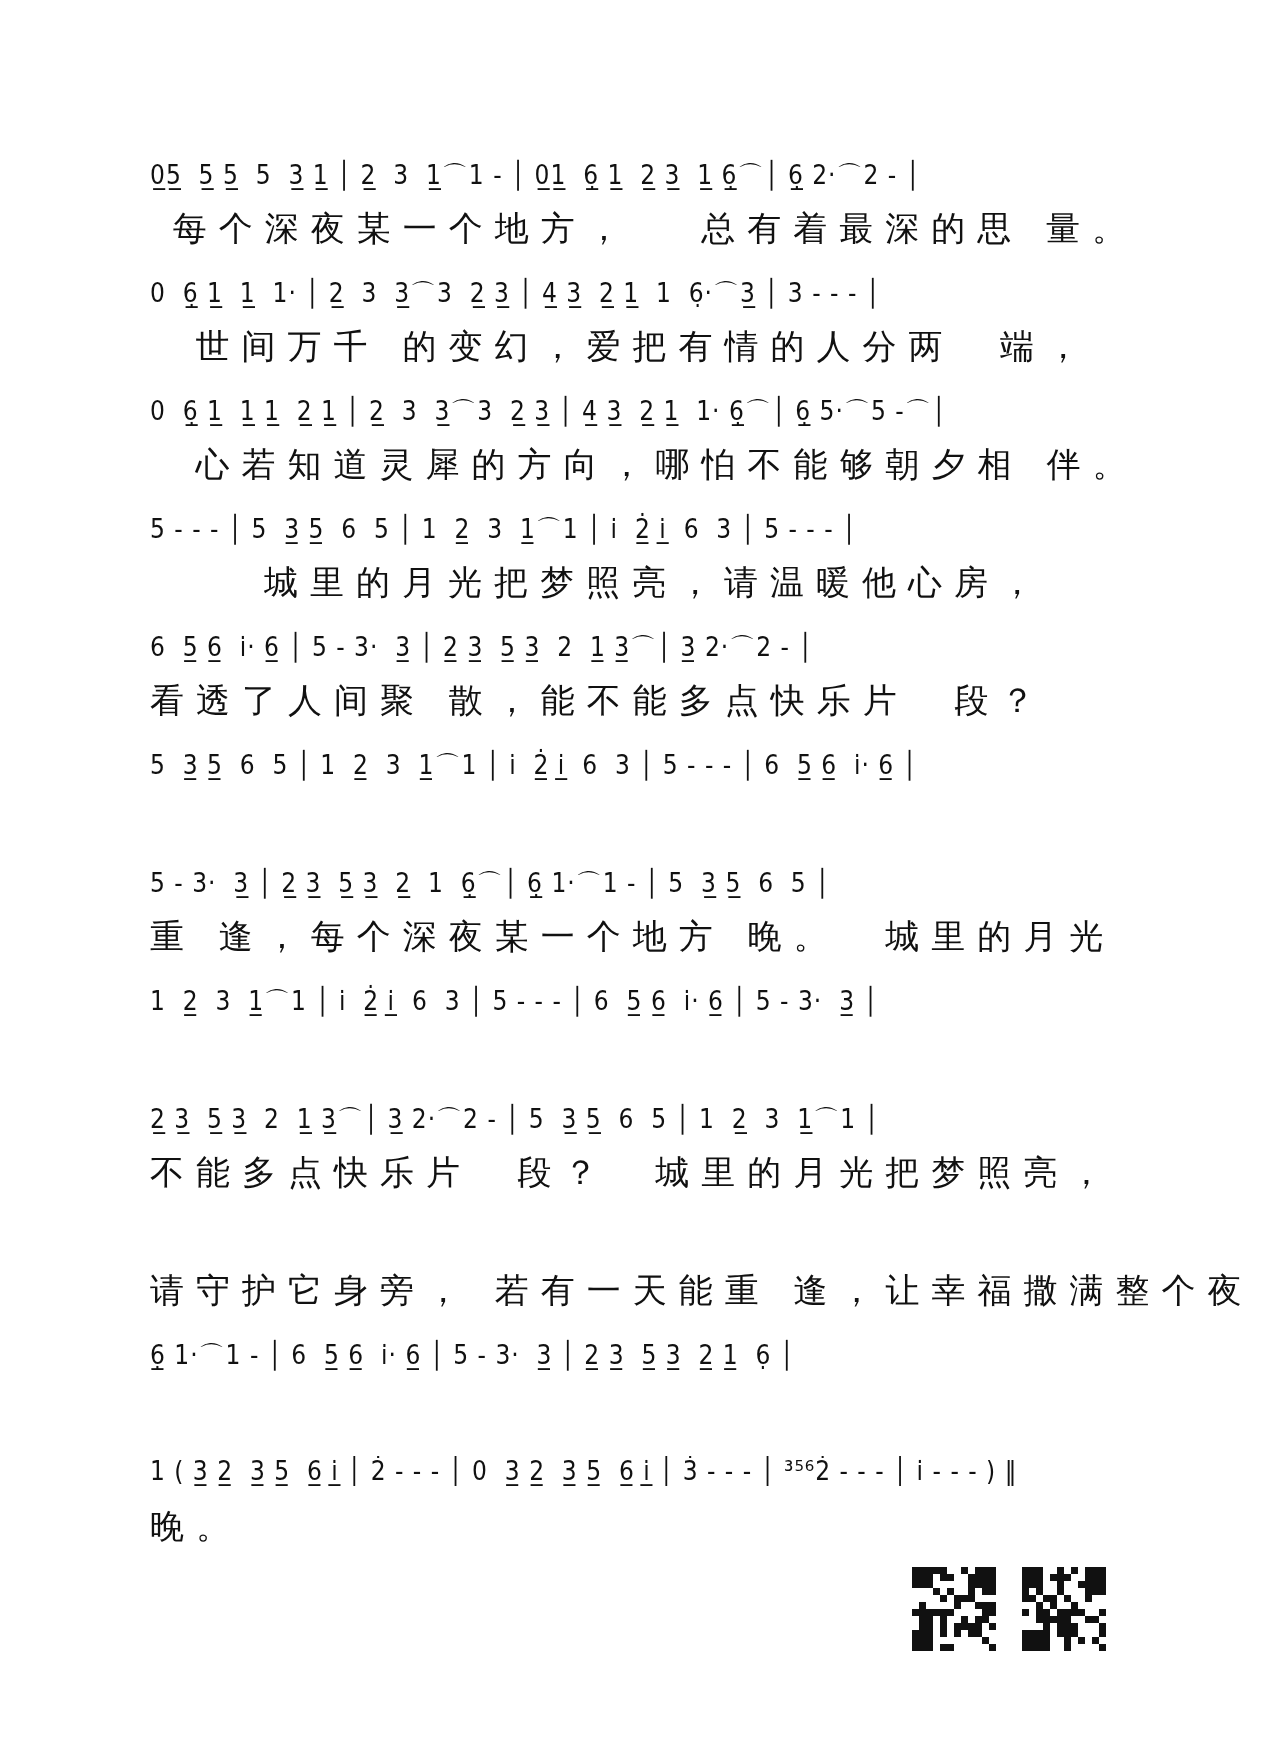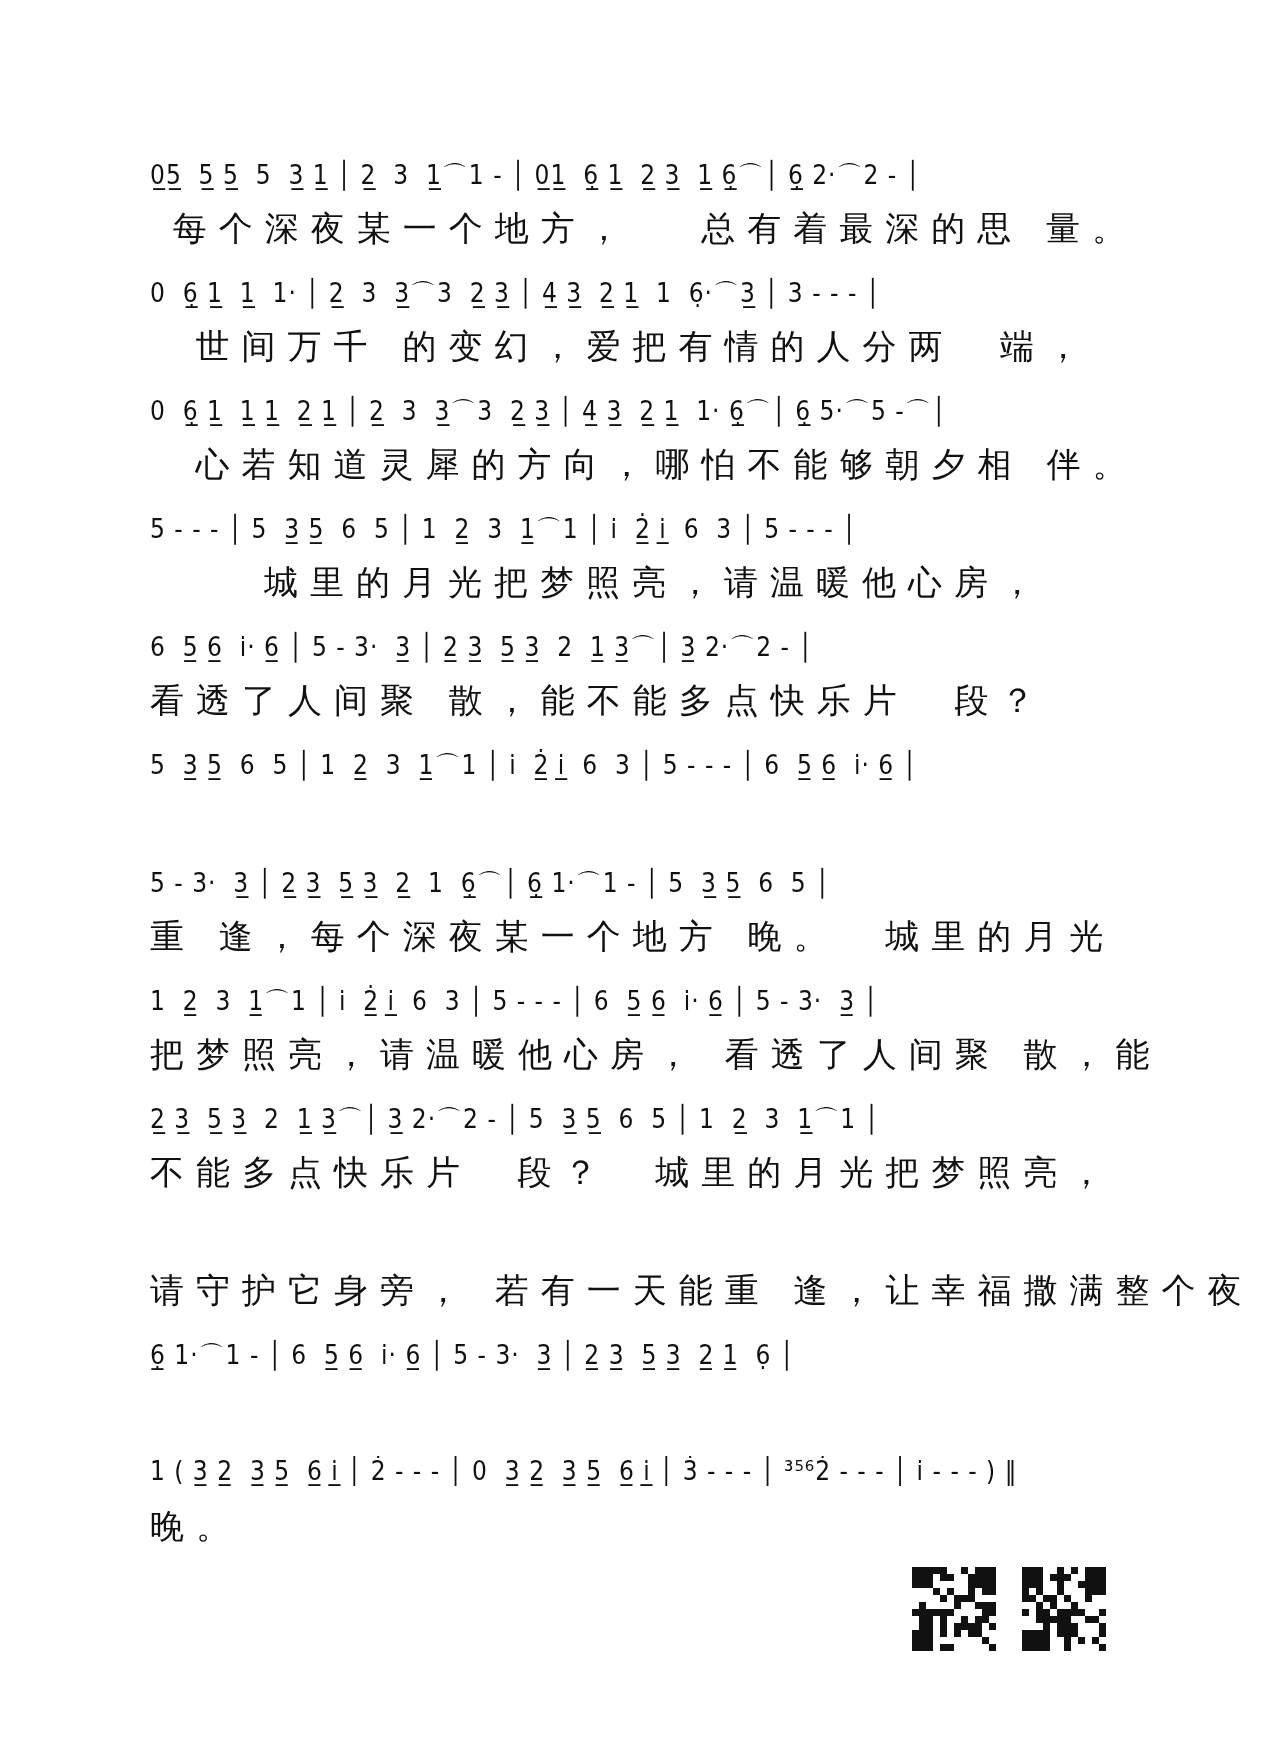--- a/index.html
+++ b/index.html
@@ -46,21 +46,20 @@
   </div>
   <div class="system">
     <div class="notes"><span class="bar-text">5  3̲ 5̲  6  5 │ 1  2̲  3  1̲⌒1 │ i̇  2̲̇ i̲̇  6  3 │ 5 - - - │ 6  5̲ 6̲  i̇· 6̲ │</span></div>
   </div>
   <div class="system">
     <div class="notes"><span class="bar-text">5 - 3·  3̲ │ 2̲ 3̲  5̲ 3̲  2̲  1  6̣̲⌒│ 6̣̲ 1·⌒1 - │ 5  3̲ 5̲  6  5 │</span></div>
     <div class="lyrics">重 逢，每个深夜某一个地方 晚。  城里的月光</div>
   </div>
   <div class="system">
     <div class="notes"><span class="bar-text">1  2̲  3  1̲⌒1 │ i̇  2̲̇ i̲̇  6  3 │ 5 - - - │ 6  5̲ 6̲  i̇· 6̲ │ 5 - 3·  3̲ │</span></div>
-    <div class="lyrics">把梦照亮，请温暖他心房， 看透了人间聚 散，能</div>
   </div>
   <div class="system">
     <div class="notes"><span class="bar-text">2̲ 3̲  5̲ 3̲  2  1̲ 3̲⌒│ 3̲ 2·⌒2 - │ 5  3̲ 5̲  6  5 │ 1  2̲  3  1̲⌒1 │</span></div>
     <div class="lyrics">不能多点快乐片  段？  城里的月光把梦照亮，</div>
   </div>
   <div class="system">
     <div class="lyrics">请守护它身旁， 若有一天能重 逢，让幸福撒满整个夜</div>
   </div>
   <div class="system">
     <div class="notes"><span class="bar-text">6̣̲ 1·⌒1 - │ 6  5̲ 6̲  i̇· 6̲ │ 5 - 3·  3̲ │ 2̲ 3̲  5̲ 3̲  2̲ 1̲  6̣ │</span></div>

